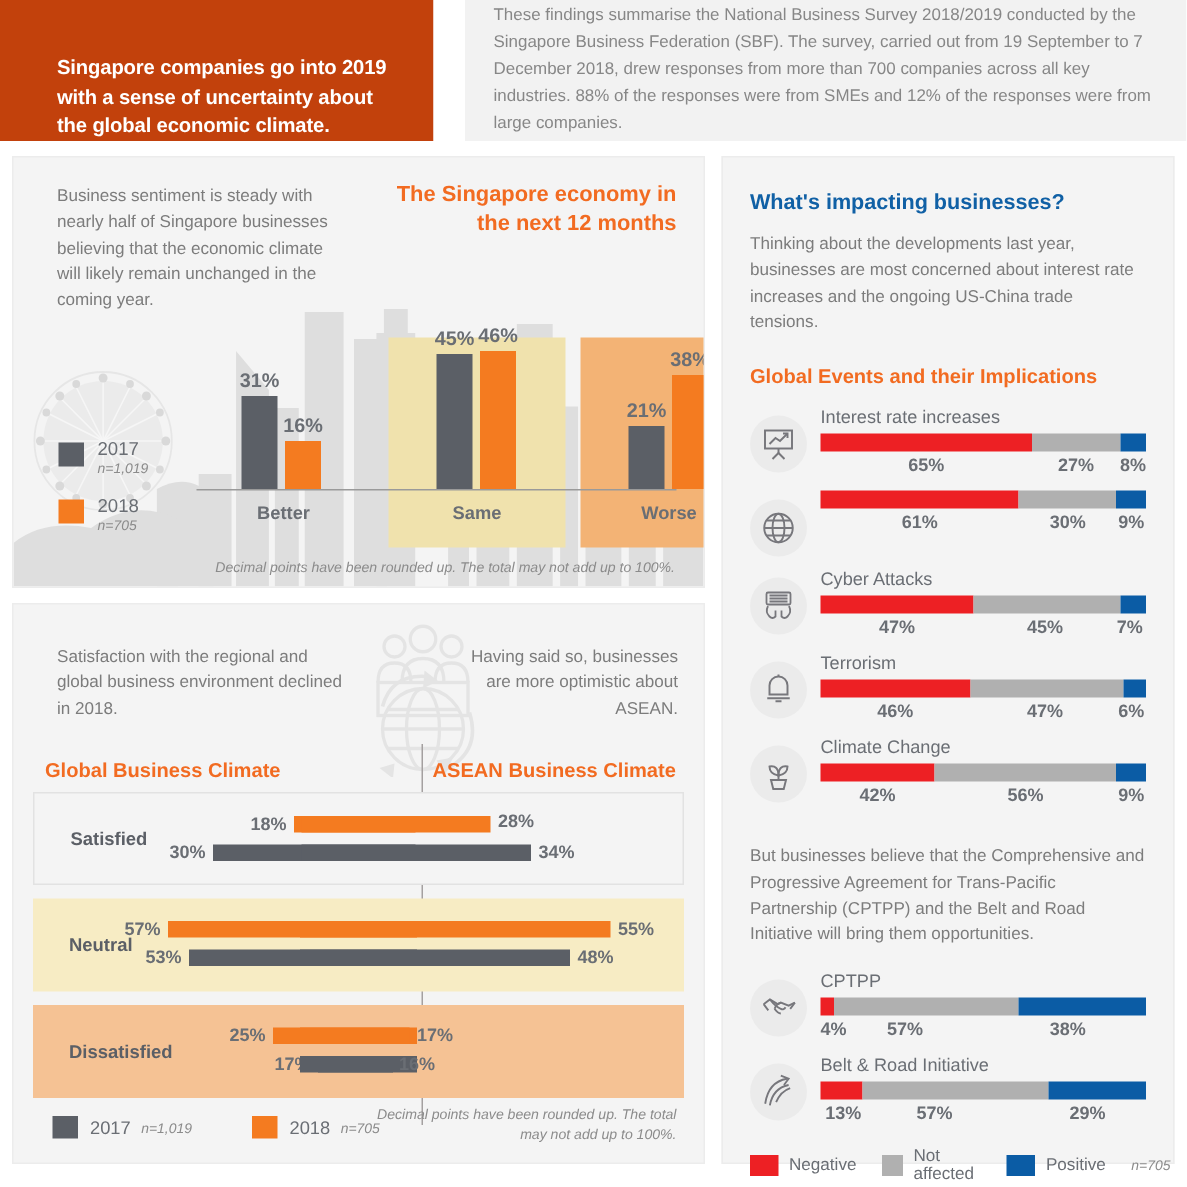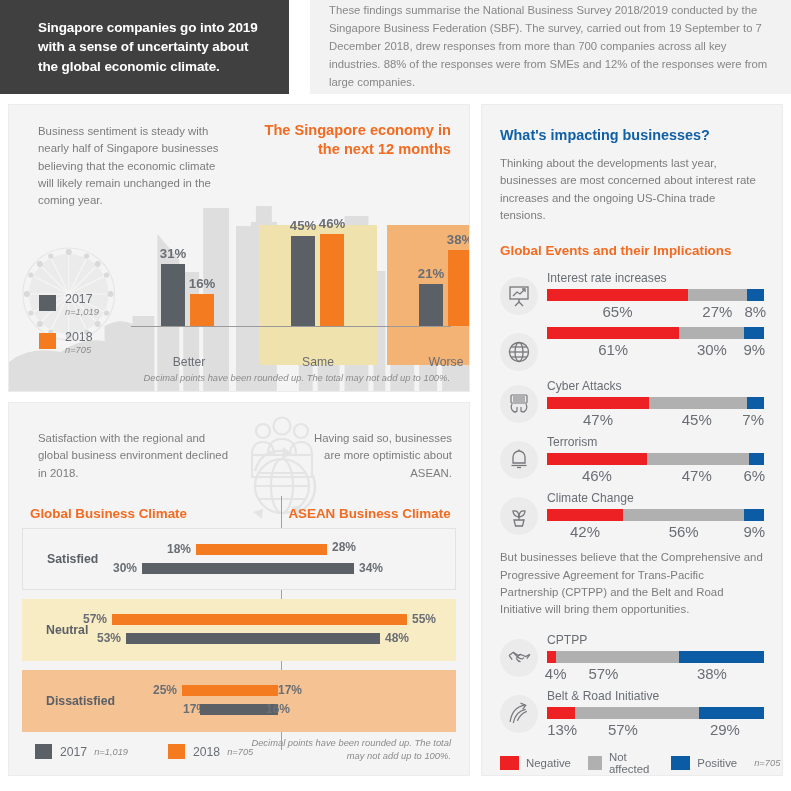--- a/index.html
+++ b/index.html
@@ -7,22 +7,22 @@
     width: 791px; height: 791px;
     background: #ffffff;
     font-family: "Liberation Sans", sans-serif;
     overflow: hidden;
     position: relative;
   }
 
   
   .header { display: flex; height: 94px; }
   .header-blue {
-    width: 289px; background: #404040;
-    display: flex; align-items: center;
+    width: 289px; background: #c2410c;
+    display: flex; align-items: flex-end;
   }
   .header-blue-text {
     color: #ffffff; font-weight: bold; font-size: 13.5px;
     line-height: 1.45; padding: 0 18px 0 38px; letter-spacing: -0.1px;
   }
   .header-gap { width: 21px; background: #ffffff; }
   .header-grey {
     flex: 1; background: #f2f2f2;
     display: flex; align-items: center;
   }
@@ -63,21 +63,21 @@
   .bars { position: absolute; bottom: 65px; display: flex; align-items: flex-end; gap: 5px; }
   .bar { width: 24px; position: relative; }
   .bar.grey { background: #5b5f66; }
   .bar.orange { background: #f47b20; }
   .bar-lbl {
     position: absolute; bottom: 100%; left: 50%; transform: translateX(-50%);
     margin-bottom: 3px; font-weight: bold; font-size: 13.2px; color: #6a6e74;
     white-space: nowrap;
   }
   .catlabel {
-    position: absolute; bottom: 22px; font-weight: normal; font-size: 12.2px;
+    position: absolute; bottom: 42px; font-weight: bold; font-size: 12.2px;
     color: #6a6e74; text-align: center; width: 100px;
   }
   .p1-legend { position: absolute; left: 30px; bottom: 22px; }
   .lg-row { display: flex; align-items: flex-start; margin-bottom: 13px; }
   .lg-swatch { width: 17px; height: 16px; margin-right: 9px; margin-top: 2px; }
   .lg-txt { font-size: 12.4px; color: #6a6e74; line-height: 1.05; }
   .lg-n { font-size: 9.3px; color: #8b8b8b; font-style: italic; margin-top: 2px; }
   .p1-foot {
     position: absolute; right: 19px; bottom: 8px;
     font-size: 9.4px; font-style: italic; color: #8b8b8b;
@@ -142,24 +142,24 @@
     flex: 0 0 38px; margin-right: 9px; display: flex; align-items: center;
     justify-content: center; margin-top: 6px;
   }
   .evt-body { flex: 1; min-width: 0; }
   .evt-name { font-size: 12.1px; color: #6a6e74; margin-bottom: 4px; }
   .stack { display: flex; height: 12px; }
   .seg-neg { background: #ed2024; }
   .seg-neu { background: #b0b0b0; }
   .seg-pos { background: #0b5ca5; }
   .stack-lbls { position: relative; height: 16px; margin-top: 2px; }
-  .sl { position: absolute; font-weight: normal; font-size: 15px; color: #6a6e74;
+  .sl { position: absolute; font-weight: bold; font-size: 12px; color: #6a6e74;
         transform: translateX(-50%); white-space: nowrap; }
 
-  .p3-note { font-size: 11.4px; color: #7c7c7c; line-height: 1.52; margin: 10px 0 14px; }
+  .p3-note { font-size: 11.4px; color: #7c7c7c; line-height: 1.52; margin: 24px 0 14px; }
 
   .p3-legend { display: flex; align-items: center; margin-top: 14px; }
   .p3l-item { display: flex; align-items: center; margin-right: 17px; }
   .p3l-sw { width: 19px; height: 14px; margin-right: 7px; }
   .p3l-tx { font-size: 11.4px; color: #6a6e74; }
   .p3l-n { font-size: 9.3px; color: #8b8b8b; font-style: italic; }
 </style>
 </head>
 <body>
 

